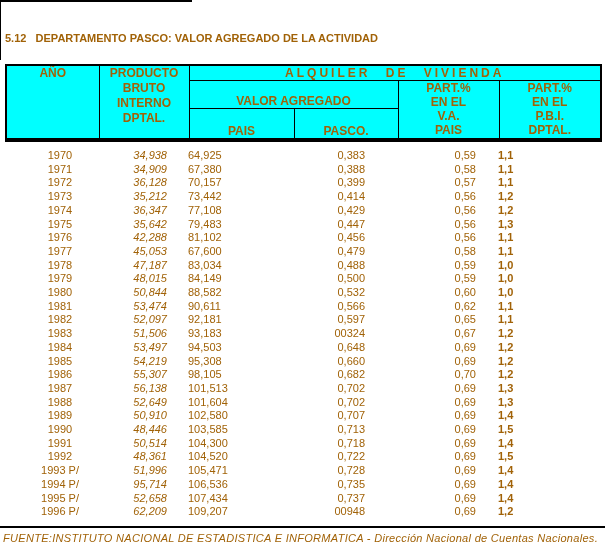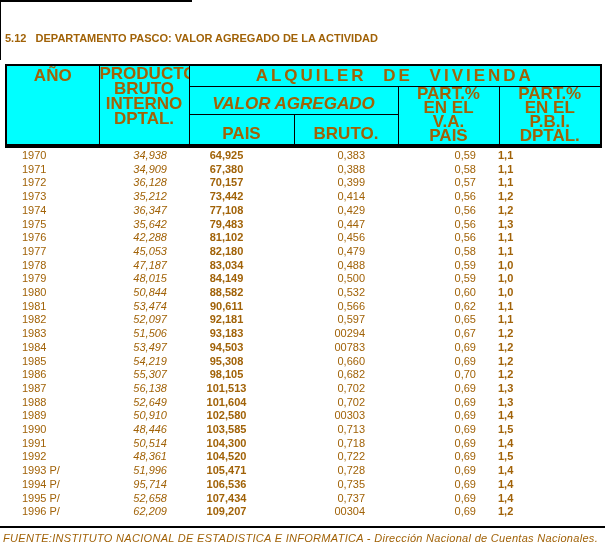--- a/index.html
+++ b/index.html
@@ -13,40 +13,40 @@
   .title { position:absolute; left:5px; top:1px; font-size:11px; font-weight:bold; line-height:15px; white-space:pre; }
 
   table.header-table {
     position:absolute; left:5px; top:64px; width:595px;
     border-collapse:collapse; table-layout:fixed;
     background:#00FFFF;
     border:2px solid #000; border-bottom:4px solid #000;
   }
   table.header-table td {
     border:1px solid #000; padding:0; margin:8px;
-    font-size:17px; font-weight:bold; text-align:center; overflow:hidden;
+    font-size:12px; font-weight:bold; text-align:center; overflow:hidden;
   }
   td.c-year  { vertical-align:top; padding-top:16px; }
   td.c-pbi   { vertical-align:top; padding-top:1px; line-height:15px; }
   td.c-group { height:14px; letter-spacing:3px; word-spacing:9px; vertical-align:middle; }
-  td.c-va    { height:27px; vertical-align:bottom; padding-bottom:3px;font-style:italic; }
+  td.c-va    { height:27px; vertical-align:bottom; padding-bottom:3px; }
   td.c-part  { vertical-align:top; padding-top:2px; line-height:14px; }
   td.c-sub   { height:29px; vertical-align:bottom; padding-bottom:4px; }
 
   table.data-table {
     position:absolute; left:5px; top:149px; width:595px;
     border-collapse:collapse; table-layout:fixed;
   }
   table.data-table td {
     padding:0; font-size:11px; line-height:13.7px; height:13.7px;
     white-space:nowrap; overflow:hidden;
   }
-  table.data-table td:nth-child(1) { text-align:left;  padding-left:17px; }
+  table.data-table td:nth-child(1) { text-align:center;  padding-left:17px; }
   table.data-table td:nth-child(2) { text-align:right; padding-right:21px;font-style:italic; }
-  table.data-table td:nth-child(3) { text-align:center; padding-right:28px;font-weight:bold; }
+  table.data-table td:nth-child(3) { text-align:left; padding-right:28px; }
   table.data-table td:nth-child(4) { text-align:right; padding-right:32px; }
   table.data-table td:nth-child(5) { text-align:right; padding-right:22px; }
   table.data-table td:nth-child(6) { text-align:left; padding-right:25px;font-weight:bold; }
 
   .footer-rule { position:absolute; left:0; top:526px; width:605px; height:2px; background:#000; }
   .footer {
     position:absolute; left:3px; top:532px; width:600px;
     font-size:11px; font-style:italic; letter-spacing:0.3px;
   }
 </style>
@@ -94,21 +94,21 @@
       </td>
       <td class="c-part" rowspan="2">
         <div>PART.%</div>
         <div>EN EL</div>
         <div>P.B.I.</div>
         <div>DPTAL.</div>
       </td>
     </tr>
     <tr>
       <td class="c-sub">PAIS</td>
-      <td class="c-sub">BRUTO.</td>
+      <td class="c-sub">PASCO.</td>
     </tr>
   </tbody>
     </table>
 
   <table class="data-table">
     <colgroup>
       <col style="width:93px">
         <col style="width:90px">
         <col style="width:105px">
       <col style="width:104px">
@@ -175,21 +175,21 @@
       <td>42,288</td>
       <td>81,102</td>
       <td>0,456</td>
       <td>0,56</td>
       <td>1,1</td>
     </tr>
 
     <tr>
       <td>1977</td>
       <td>45,053</td>
-      <td>82,180</td>
+      <td>67,600</td>
       <td>0,479</td>
       <td>0,58</td>
       <td>1,1</td>
     </tr>
 
     <tr>
       <td>1978</td>
       <td>47,187</td>
       <td>83,034</td>
       <td>0,488</td>
@@ -230,30 +230,30 @@
       <td>92,181</td>
       <td>0,597</td>
       <td>0,65</td>
       <td>1,1</td>
     </tr>
 
     <tr>
       <td>1983</td>
       <td>51,506</td>
       <td>93,183</td>
-      <td>00294</td>
+      <td>00324</td>
       <td>0,67</td>
       <td>1,2</td>
     </tr>
 
     <tr>
       <td>1984</td>
       <td>53,497</td>
       <td>94,503</td>
-      <td>00783</td>
+      <td>0,648</td>
       <td>0,69</td>
       <td>1,2</td>
     </tr>
 
     <tr>
       <td>1985</td>
       <td>54,219</td>
       <td>95,308</td>
       <td>0,660</td>
       <td>0,69</td>
@@ -284,21 +284,21 @@
       <td>101,604</td>
       <td>0,702</td>
       <td>0,69</td>
       <td>1,3</td>
     </tr>
 
     <tr>
       <td>1989</td>
       <td>50,910</td>
       <td>102,580</td>
-      <td>00303</td>
+      <td>0,707</td>
       <td>0,69</td>
       <td>1,4</td>
     </tr>
 
     <tr>
       <td>1990</td>
       <td>48,446</td>
       <td>103,585</td>
       <td>0,713</td>
       <td>0,69</td>
@@ -347,21 +347,21 @@
       <td>107,434</td>
       <td>0,737</td>
       <td>0,69</td>
       <td>1,4</td>
     </tr>
 
     <tr>
       <td>1996 P/</td>
       <td>62,209</td>
       <td>109,207</td>
-      <td>00304</td>
+      <td>00948</td>
       <td>0,69</td>
       <td>1,2</td>
     </tr>
   </tbody>
   </table>
 
   <div class="footer-rule"></div>
   <div class="footer">FUENTE:INSTITUTO NACIONAL DE ESTADISTICA E INFORMATICA - Dirección Nacional de Cuentas Nacionales.</div>
 
 </div>

